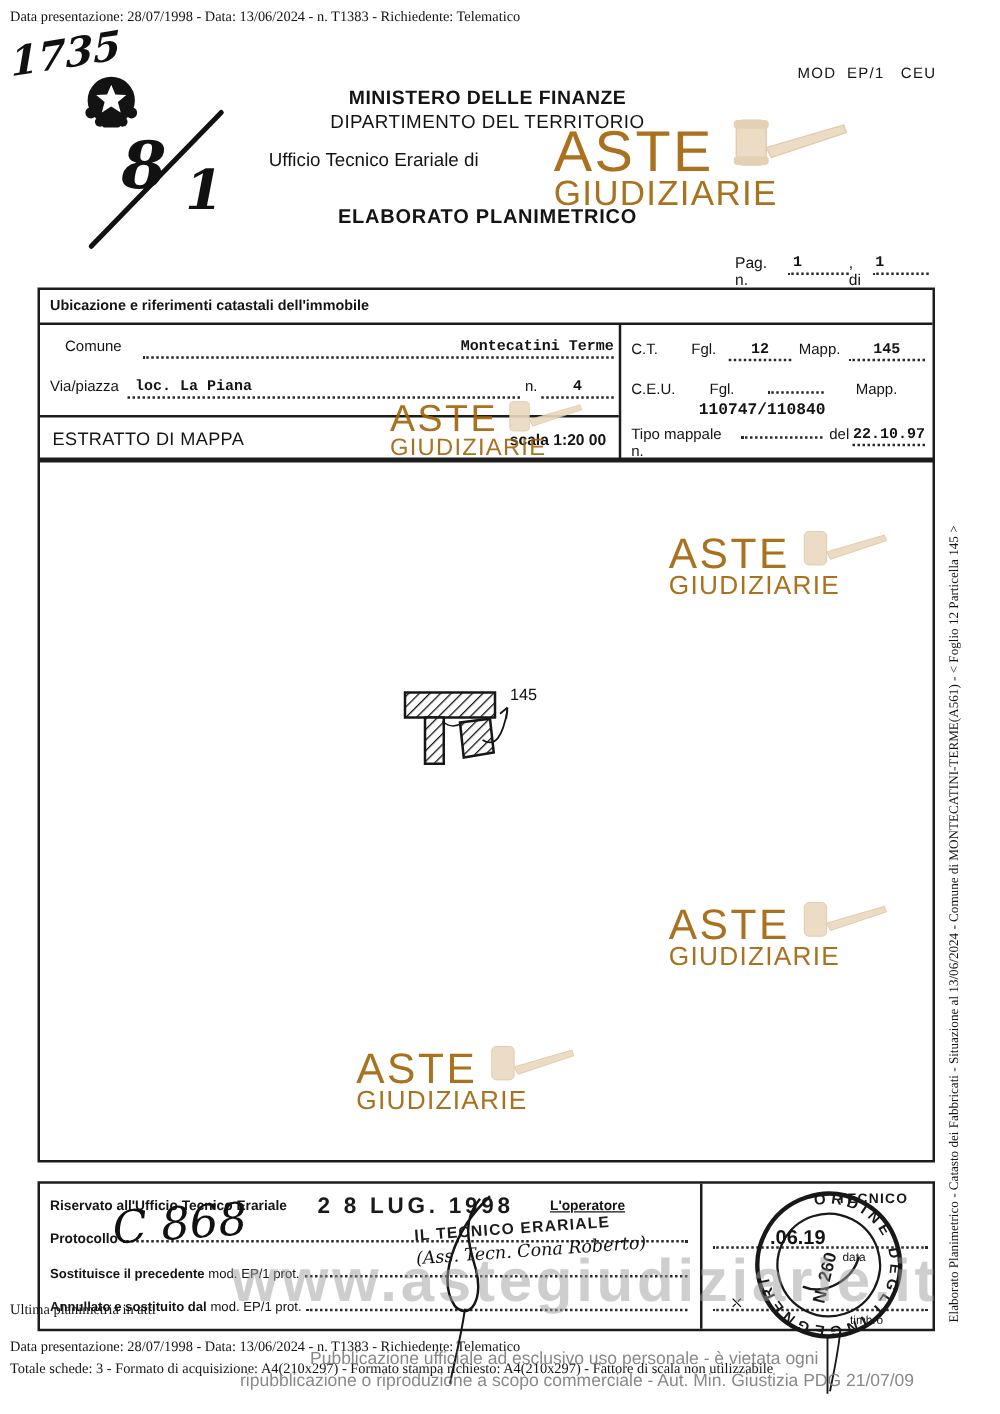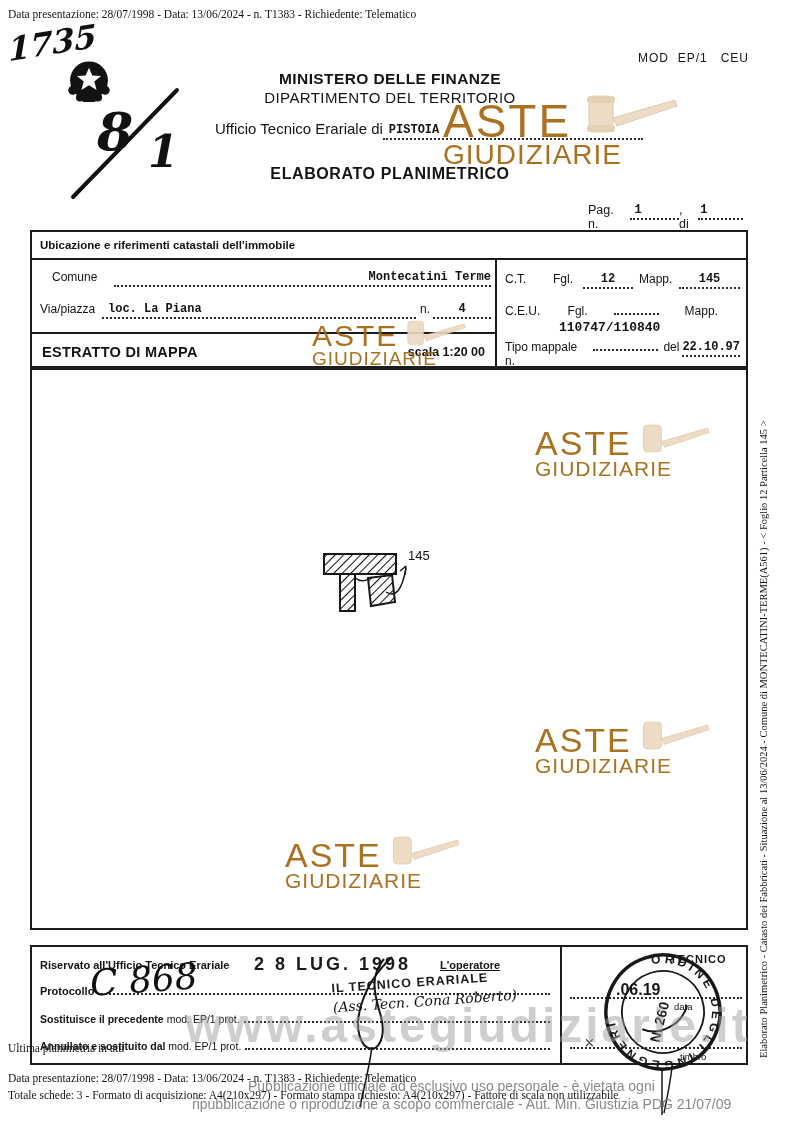--- a/index.html
+++ b/index.html
@@ -65,23 +65,20 @@
     <path d="M42 26 L104 8 L106 14 L46 34 Z" fill="#ead9bf" stroke="#dcc49e"></path>
   </svg>
 </div>
 
 <div class="abs center" style="left:180px;top:70px;width:420px;font-size:15.5px;font-weight:bold;letter-spacing:.4px;">MINISTERO DELLE FINANZE</div>
 <div class="abs center" style="left:180px;top:89px;width:420px;font-size:15px;letter-spacing:.4px;">DIPARTIMENTO DEL TERRITORIO</div>
 
 <div class="abs" style="left:215px;top:120px;width:428px;">
   <div class="fieldrow" style="font-size:15px;">
     <span>Ufficio Tecnico Erariale di</span>
-    <span class="leader grow" style="justify-content:flex-start;padding-left:6px;">
-      <span class="typed">PISTOIA</span>
-    </span>
   </div>
 </div>
 
 <div class="abs center" style="left:180px;top:165px;width:420px;font-size:16px;font-weight:bold;letter-spacing:.6px;">ELABORATO PLANIMETRICO</div>
 
 <div class="abs fieldrow" style="left:588px;top:203px;width:155px;font-size:12.5px;">
   <span>Pag. n.</span>
   <span class="leader" style="width:46px;margin-left:4px;justify-content:flex-start;padding-left:4px;">
     <span class="typed">1</span>
   </span>
@@ -109,21 +106,21 @@
         <span class="leader grow" style="justify-content:flex-start;padding-left:6px;">
           <span class="typed">loc. La Piana</span>
         </span>
         <span style="margin-left:4px;">n.</span>
         <span class="leader" style="width:58px;margin-left:3px;">
           <span class="typed">4</span>
         </span>
       </div>
       <div style="position:absolute;left:0;right:0;top:72px;border-top:2px solid #1c1c1c;height:36px;
                   display:flex;align-items:center;justify-content:space-between;padding:0 10px;">
-        <span style="font-size:14.5px;font-weight:bold;letter-spacing:.3px;">ESTRATTO DI MAPPA</span>
+        <span style="font-size:14.5px;font-weight:normal;letter-spacing:.3px;">ESTRATTO DI MAPPA</span>
         <span style="font-size:12.5px;font-weight:bold;">scala 1:20 00</span>
       </div>
 
       <div class="wm" style="left:280px;top:62px;">
         <div class="l1" style="font-size:30px;">ASTE</div>
         <div class="l2" style="font-size:19px;">GIUDIZIARIE</div>
         <svg style="left:84px;top:-4px;" width="72" height="38" viewBox="0 0 110 56">
           <rect x="18" y="4" width="24" height="36" rx="5" fill="#ead9bf" stroke="#dcc49e"></rect>
           <path d="M42 26 L104 8 L106 14 L46 34 Z" fill="#ead9bf" stroke="#dcc49e"></path>
         </svg>

